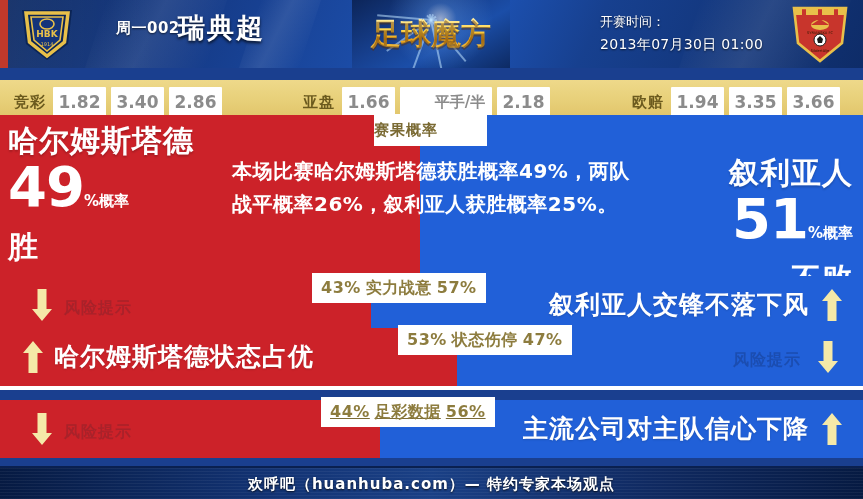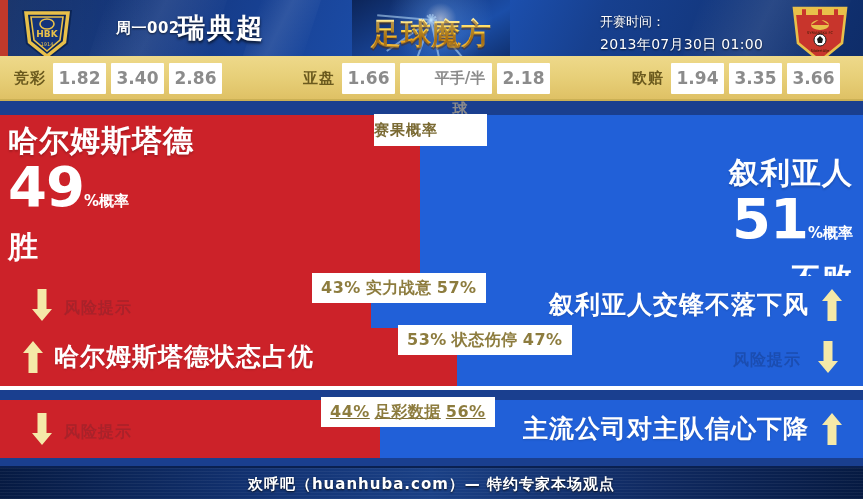--- a/index.html
+++ b/index.html
@@ -59,21 +59,21 @@
   }
   .kickoff {
     position:absolute; left:600px; top:11px; width:200px;
     color:#ffffff; font-size:13px; line-height:22px;
     text-shadow:0 1px 2px rgba(0,0,0,.65);
   }
   .kickoff .k2 { font-size:14px; letter-spacing:0.3px; }
 
   
   .odds-bar {
-    position:absolute; left:0; top:56px; width:863px; height:45px;
+    position:absolute; left:0; top:80px; width:863px; height:45px;
     background:linear-gradient(#eed98a 0%, #e7cf78 50%, #dfc165 100%);
     border-bottom:2px solid #cbb055;
   }
   .odds-group { position:absolute; top:0; height:45px; display:flex; align-items:center; }
   .odds-title {
     color:#6b5a1e; font-size:15px; font-weight:bold; margin-right:7px; letter-spacing:1px;
   }
   .odds-cell {
     background:#ffffff; color:#8b8b8b; font-weight:bold; font-size:17px;
     width:53px; height:31px; line-height:31px; text-align:center;
@@ -238,20 +238,21 @@
     </div>
 
     <div class="team-block team-right">
       <div class="team-name">叙利亚人</div>
       <div class="team-pct">
         <span>51</span><span class="suffix">%概率</span>
       </div>
       <div class="team-verdict">不败</div>
     </div>
 
+    <div class="summary">本场比赛哈尔姆斯塔德获胜概率49%，两队战平概率26%，叙利亚人获胜概率25%。</div>
   </div>
 
   <div class="rows">
       <div class="srow" style="top: 0px;">
         <div class="bar-red" style="width: 371px;"></div>
         <div class="bar-blue" style="width: 492px;"></div>
         <div class="chip" style="left: 312px;"><span class="pct">43%</span><span class="mid">实力战意</span><span class="pct">57%</span></div>
         <svg class="arrow" viewBox="0 0 22 34" style="left: 31px; top: 12px;">
           <path d="M11 33 L1 21 L6.5 21 L6.5 1 L15.5 1 L15.5 21 L21 21 Z" fill="#f5e9a8"></path>
         </svg>

